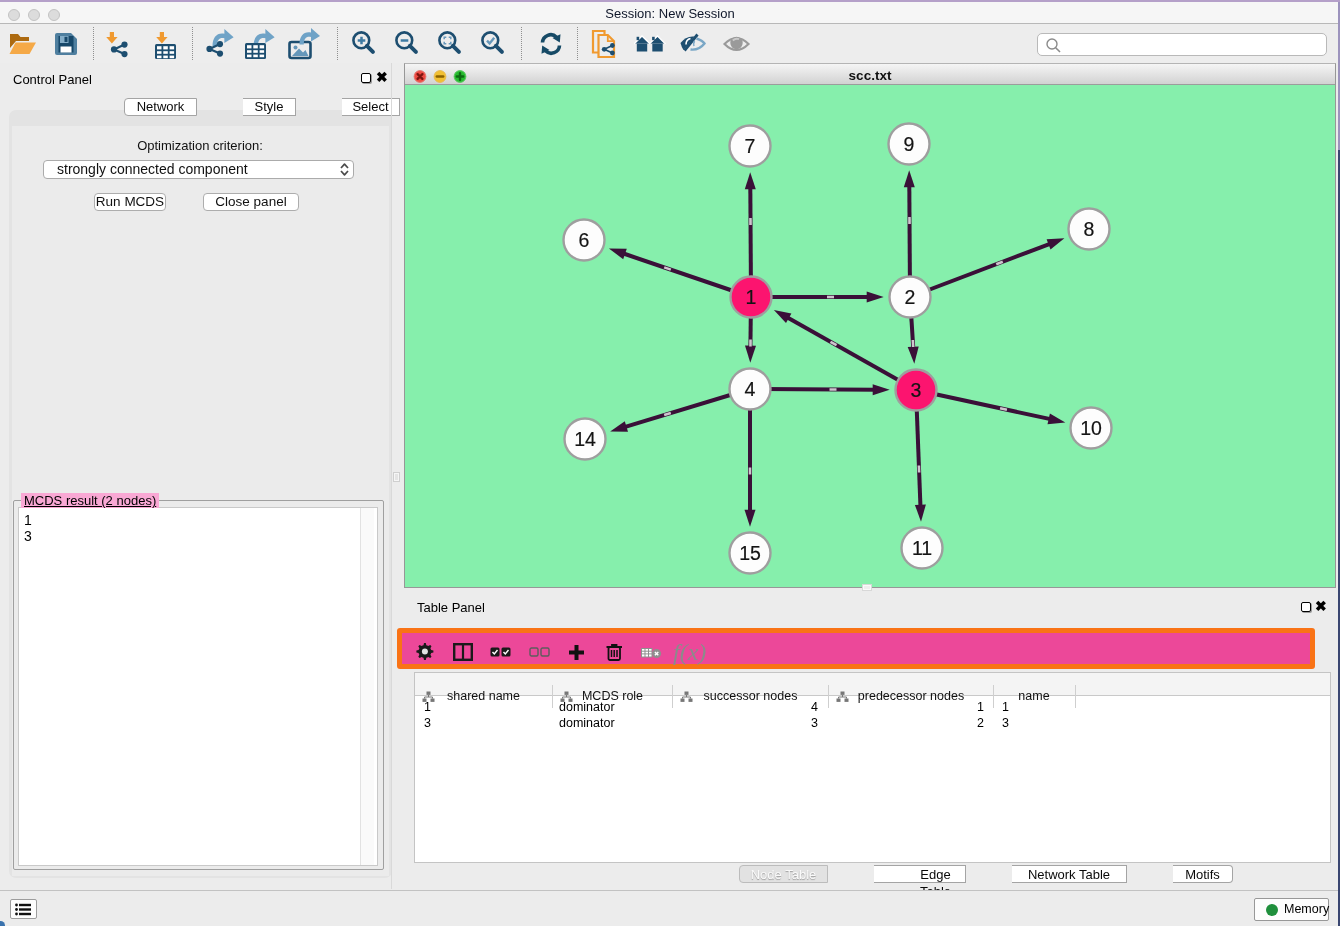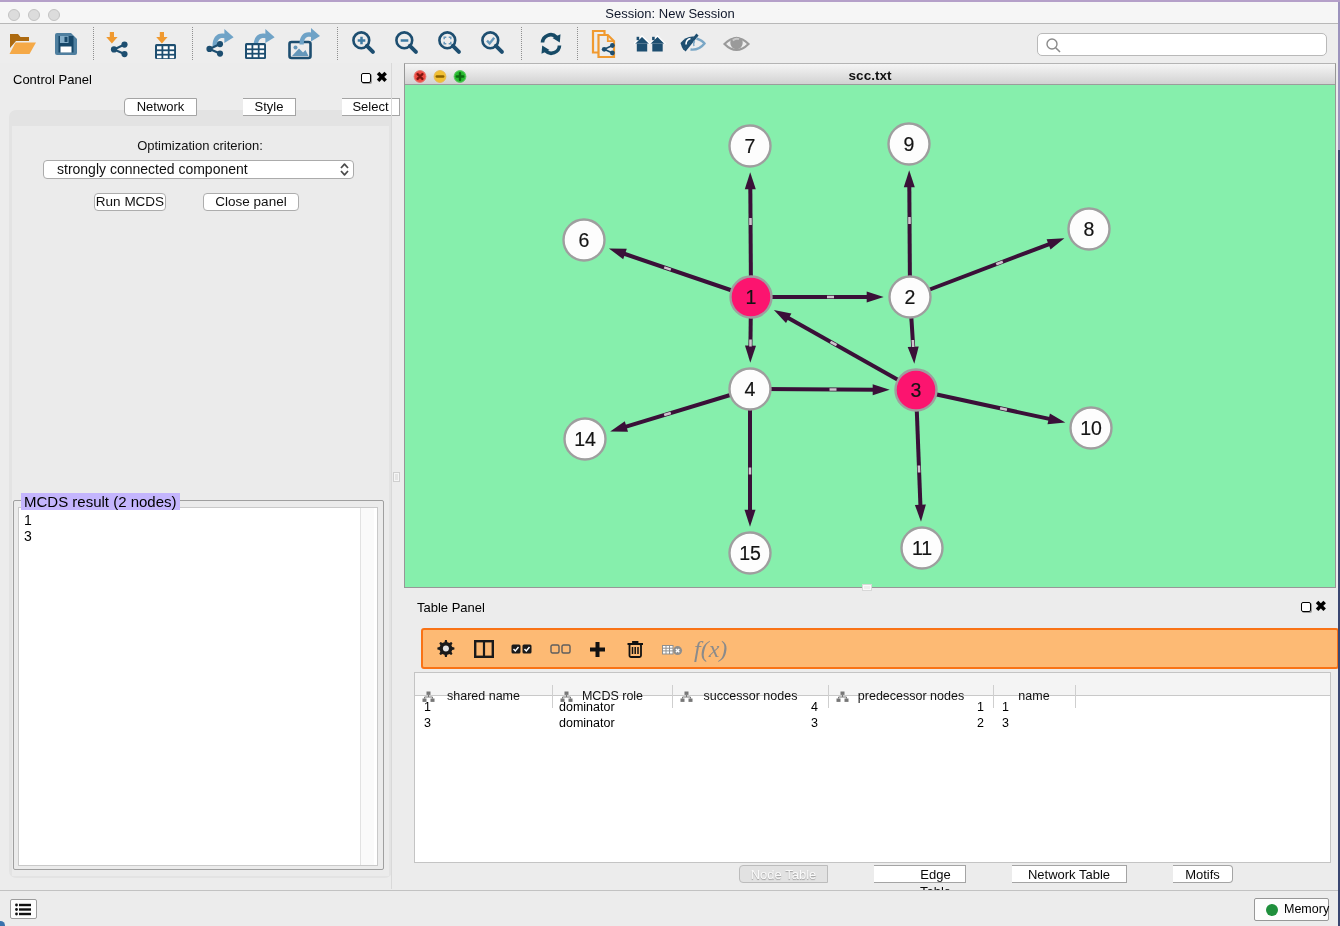--- a/index.html
+++ b/index.html
@@ -24,32 +24,32 @@
 .tab { height:18px; background:#fff; border:1px solid #a4a4a4; border-left:none; font-size:13px; color:#0a0a0a; text-align:center; line-height:16px;margin-left:46px; }
 .tab.first { border-left:1px solid #a4a4a4; border-radius:4px 0 0 4px; }
 .tab.last { border-radius:0 4px 4px 0; }
 .tab.sel { background:#e2e2e2; border-color:#bcbcbc; color:#fafafa; text-shadow:0 1px 1px #9c9c9c; }
 #opt-label { left:0px; top:138px; width:400px; text-align:center; font-size:13px; color:#111; }
 #opt-select { left:43px; top:160px; width:311px; height:19px; background:#fff; border:1px solid #ababab; border-radius:4px; font-size:14px; color:#111; line-height:17px; padding-left:13px; }
 #btn-run { left:94px; top:193px; width:72px; height:18px; }
 #btn-close { left:203px; top:193px; width:96px; height:18px; }
 .pushbtn { position:absolute; background:#fff; border:1px solid #adadad; border-radius:4px; font-size:13.5px; color:#111; text-align:center; line-height:15.5px; }
 #fieldset { left:13px; top:500px; width:371px; height:370px; border:1px solid #9f9f9f; border-radius:2px; background:#ebebeb; }
-#fieldlegend { left:21px; top:493px; background:#c4b5fd; padding:0 3px; font-size:15px; color:#000; }
+#fieldlegend { left:21px; top:493px; background:#f9a8d4; padding:0 3px; font-size:13px; color:#000;text-decoration:underline; }
 #mcds-list { left:18px; top:507px; width:360px; height:359px; background:#fff; border:1px solid #c9c9c9; font-size:14px; color:#000; line-height:16.2px; padding:4px 0 0 5px; }
 #mcds-scroll { left:360px; top:508px; width:14px; height:357px; background:#fafafa; border-left:1px solid #e2e2e2; }
 
 #netwin { left:404px; top:63px; width:932px; height:525px; background:#86efac; border:1px solid #979797; border-top:1px solid #b4b4b4; }
 #nettitle { position:absolute; left:0; top:0; width:100%; height:21px; background:linear-gradient(#f5f5f5,#d2d2d2); border-bottom:1px solid #9c9c9c; }
 #nettitle span.t { position:absolute; width:100%; text-align:center; top:4px; font-size:13.5px; font-weight:bold; color:#111; }
 
 #tp-title { left:417px; top:600px; font-size:13px; color:#000; }
 #tp-float { left:1301px; top:602px; width:10px; height:10px; border:1.5px solid #000; border-radius:2px; background:#fff; box-shadow:1px 1px 0 #9a9a9a; }
 #tp-close { left:1315px; top:598px; font-size:14px; font-weight:bold; color:#000; }
-#tp-toolbar { left:421px; top:628px; width:918px; height:41px; background:#fdba74; border:2px solid #f97316; border-radius:3px; }
+#tp-toolbar { left:397px; top:628px; width:918px; height:41px; background:#ec4899; border:5px solid #f97316; border-radius:3px; }
 #tp-table { left:414px; top:672px; width:917px; height:191px; background:#fff; border:1px solid #c4c4c4; font-size:12.5px; }
 .th { position:absolute; top:0; height:23px; border-right:1px solid #cfcfcf; text-align:center; line-height:23px; color:#111;margin-top:12px; }
 #tp-header { position:absolute; left:0; top:0; width:915px; height:23px; background:#f4f4f4; border-bottom:1px solid #c9c9c9; }
 .td { position:absolute; color:#000; font-size:12.5px; }
 
 #statusbar { left:0; top:890px; width:1340px; height:36px; background:#ececec; border-top:1px solid #c2c2c2; }
 #listbtn { position:absolute; left:10px; top:8px; width:27px; height:20px; background:#fdfdfd; border:1px solid #9d9d9d; border-radius:2px; }
 #membtn { position:absolute; left:1254px; top:7px; width:75px; height:23px; background:#fdfdfd; border:1px solid #989898; border-radius:2px; font-size:12.5px; color:#000; }
 #rightedge { left:1338px; top:150px; width:2px; height:776px; background:#3a4671; }
 svg { display:block; }

